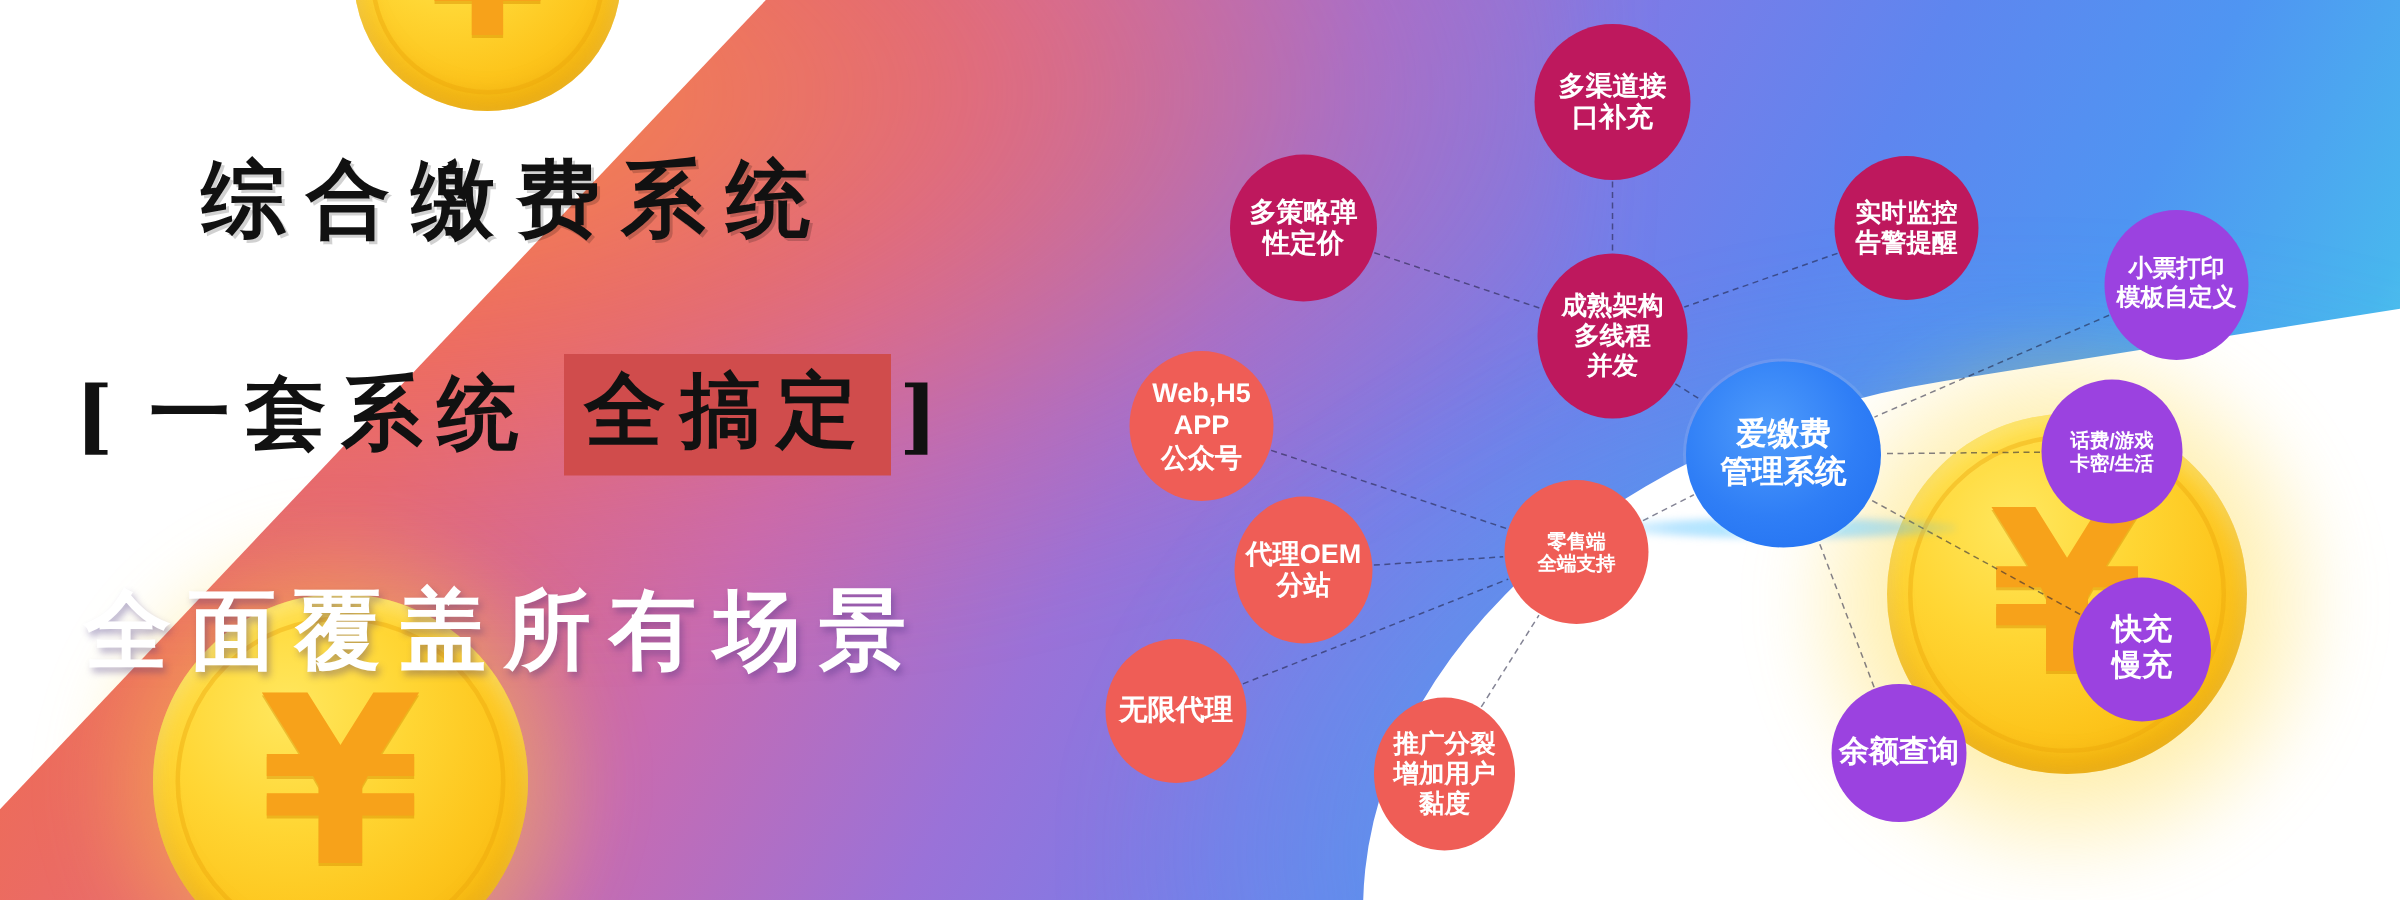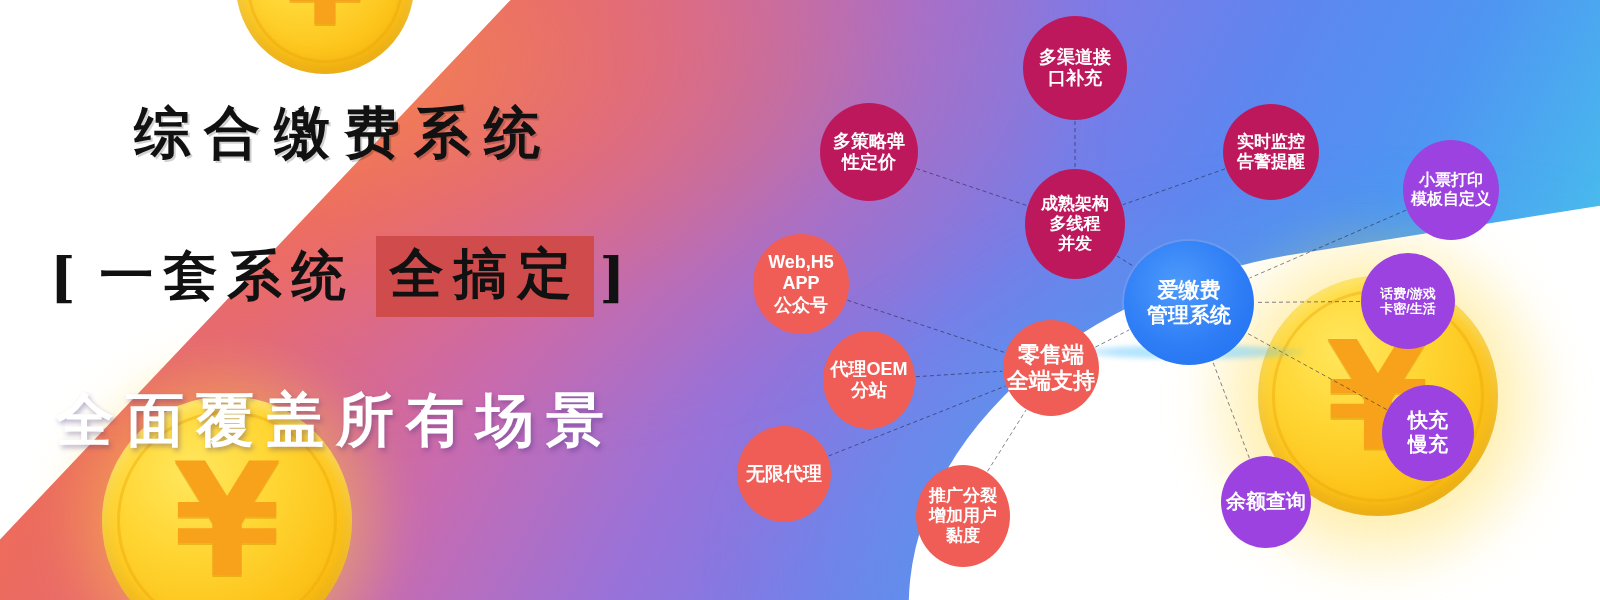--- a/index.html
+++ b/index.html
@@ -316,21 +316,21 @@
       </div>
       <div class="node red" style="left: 801px; top: 284px; width: 96px; height: 100px; font-size: 18px;">
         <span class="ln">Web,H5</span>
         <span class="ln">APP</span>
         <span class="ln">公众号</span>
       </div>
       <div class="node purple" style="left: 1408px; top: 301px; width: 94px; height: 96px; font-size: 13px;">
         <span class="ln">话费/游戏</span>
         <span class="ln">卡密/生活</span>
       </div>
-      <div class="node red" style="left: 1051px; top: 368px; width: 96px; height: 96px; font-size: 22px;">
+      <div class="node red" style="left: 1051px; top: 368px; width: 96px; height: 96px; font-size: 13px;">
         <span class="ln">零售端</span>
         <span class="ln">全端支持</span>
       </div>
       <div class="node red" style="left: 869px; top: 380px; width: 92px; height: 98px; font-size: 18px;">
         <span class="ln">代理OEM</span>
         <span class="ln">分站</span>
       </div>
       <div class="node purple" style="left: 1428px; top: 433px; width: 92px; height: 96px; font-size: 20px; align-items: center;">
         <span class="ln">快充</span>
         <span class="ln">慢充</span>

